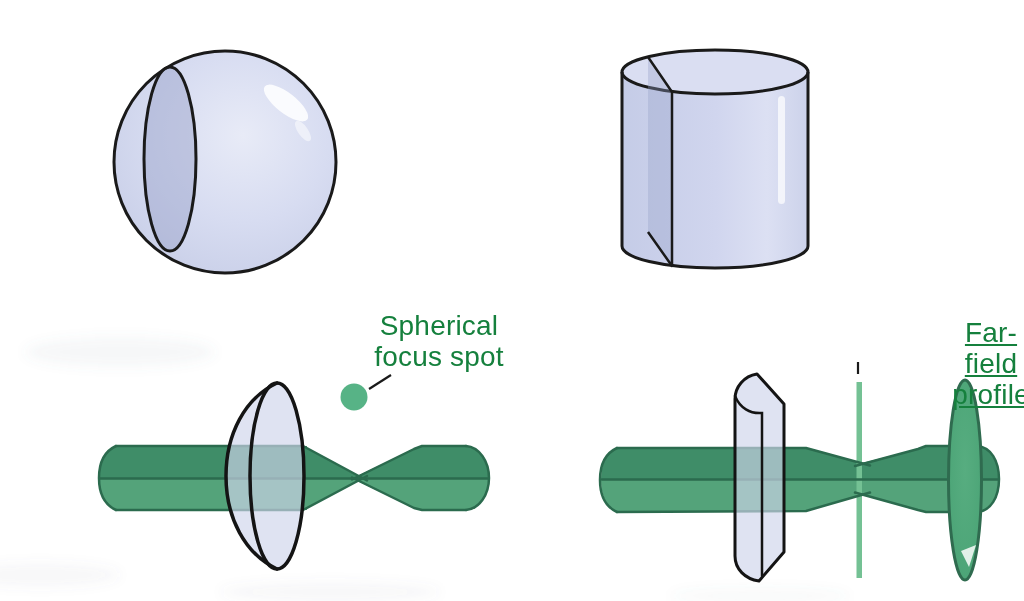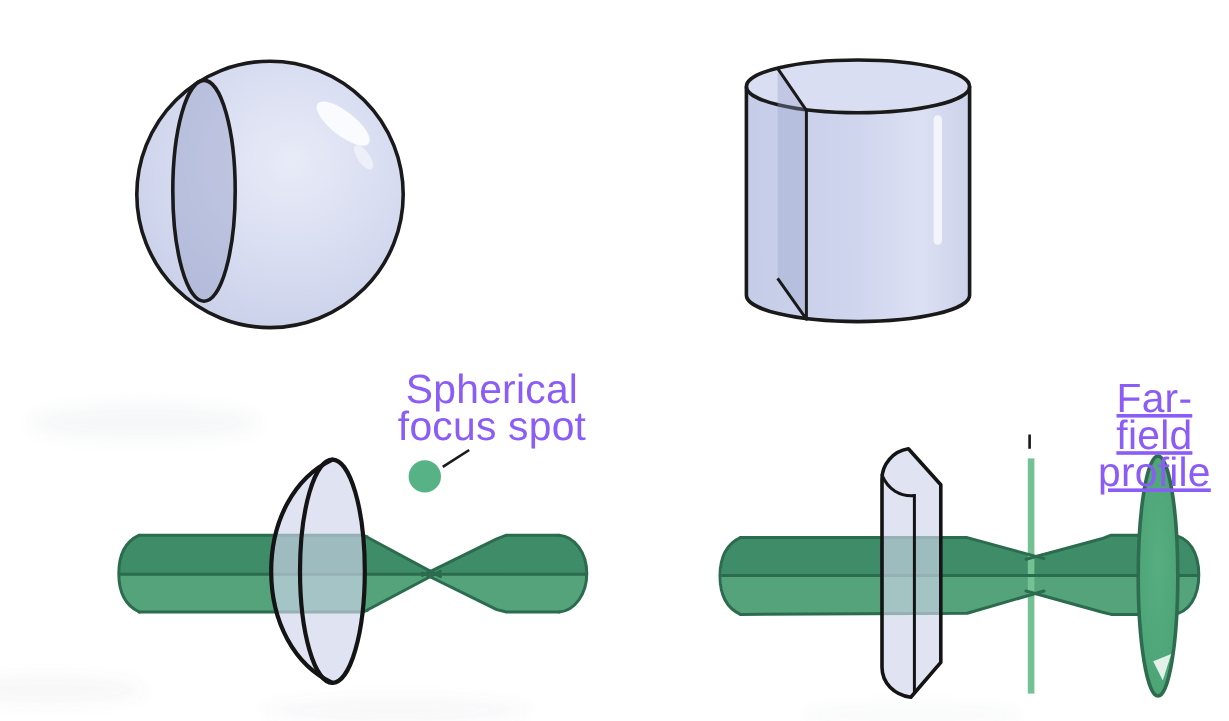--- a/index.html
+++ b/index.html
@@ -17,26 +17,27 @@
   }
   .diagram-svg {
     position: absolute;
     left: 0;
     top: 0;
   }
   .fig-label {
     position: absolute;
     transform: translateX(-50%);
     text-align: center;
-    color: #8b5cf6;
-    font-size: 34px;
+    color: #15803d;
+    font-size: 28px;
     line-height: 31px;
     white-space: pre-line;
     letter-spacing: 0.2px;
     user-select: none;
+    margin-left: 29px;
   }
 </style>
 </head>
 <body>
 
 <div class="canvas">
 
   <svg class="diagram-svg" width="1024" height="601" viewBox="0 0 1024 601" xmlns="http://www.w3.org/2000/svg">
     <defs>
       <radialGradient id="sphereGrad" cx="0.58" cy="0.38" r="0.78">

